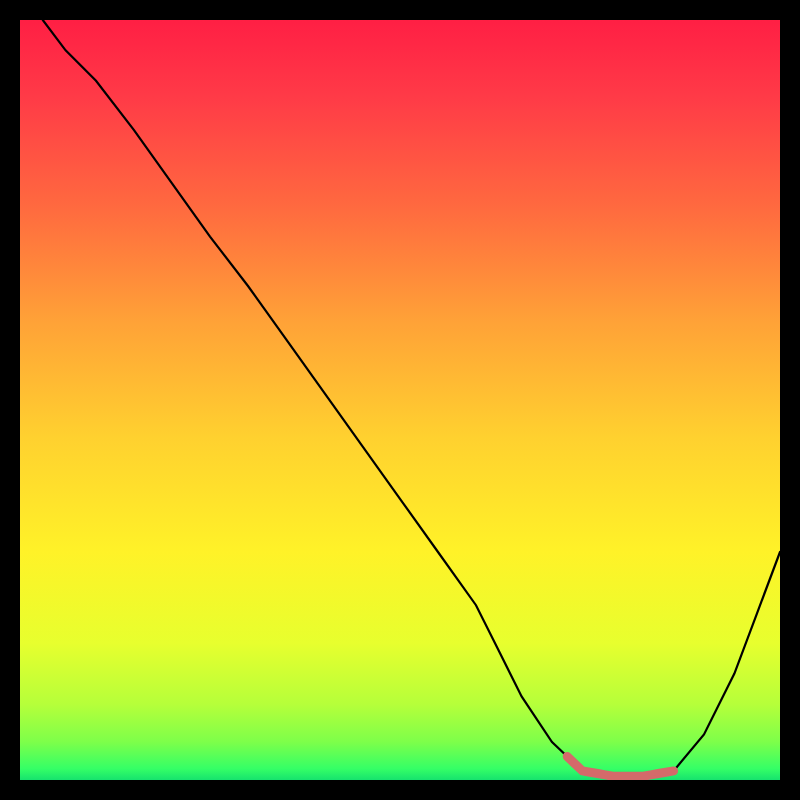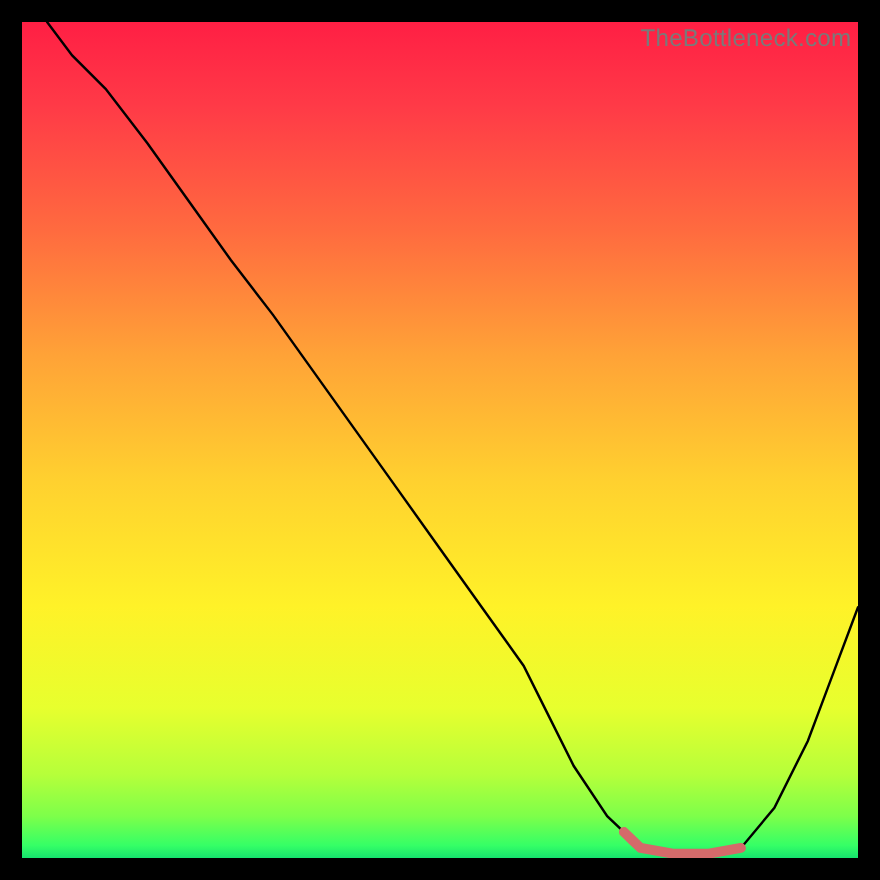--- a/index.html
+++ b/index.html
@@ -54,14 +54,13 @@
           <stop offset="90%" stop-color="#b6ff3a"></stop>
           <stop offset="95%" stop-color="#7dff4a"></stop>
           <stop offset="98.5%" stop-color="#35ff66"></stop>
           <stop offset="100%" stop-color="#16e36e"></stop>
         </linearGradient>
     </defs>
     <rect x="0" y="0" width="760" height="760" fill="url(#bg-grad)"></rect>
     <path id="curve-path" fill="none" stroke-width="2.2" stroke-linecap="round" d="M22.8 0.0 L45.6 30.4 L76.0 60.8 L114.0 110.2 L152.0 163.4 L190.0 216.6 L228.0 266.0 L266.0 319.2 L304.0 372.4 L342.0 425.6 L380.0 478.8 L418.0 532.0 L456.0 585.2 L478.8 630.8 L501.6 676.4 L532.0 722.0 L562.4 750.9 L592.8 756.2 L623.2 756.2 L653.6 750.9 L684.0 714.4 L714.4 653.6 L737.2 592.8 L760.0 532.0 " stroke="#000000"></path>
     <path id="highlight-path" fill="none" stroke-width="9" stroke-linecap="round" d="M547.2 736.4 L554.8 743.7 L562.4 750.9 L570.0 752.2 L577.6 753.5 L585.2 754.9 L592.8 756.2 L600.4 756.2 L608.0 756.2 L615.6 756.2 L623.2 756.2 L630.8 754.9 L638.4 753.5 L646.0 752.2 L653.6 750.9 " stroke="#d46a6a"></path>
   </svg>
-  <div class="watermark">TheBottleneck.com</div>
 </div>
 
 </body></html>

